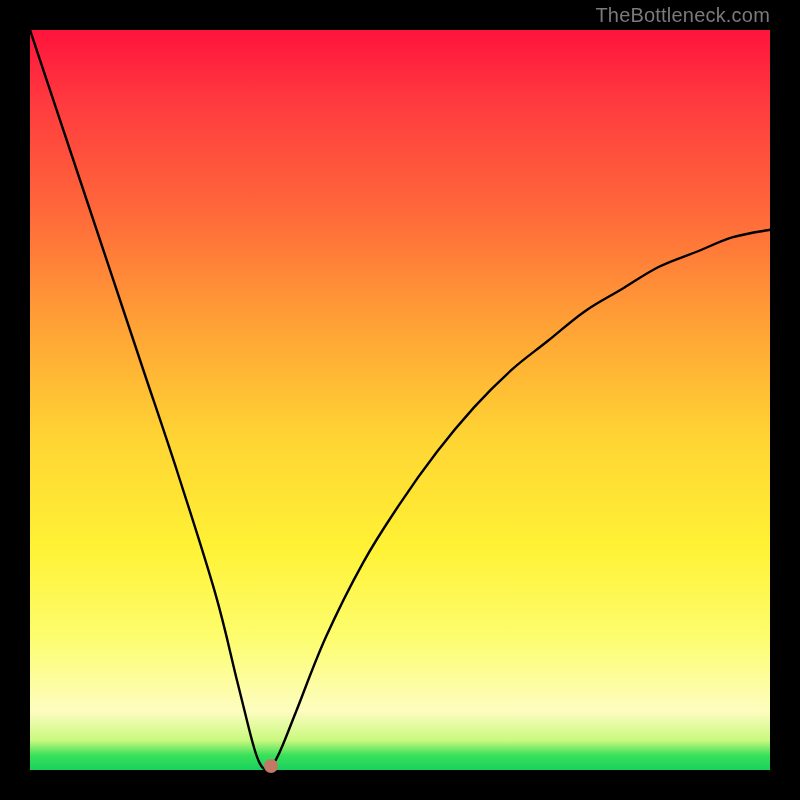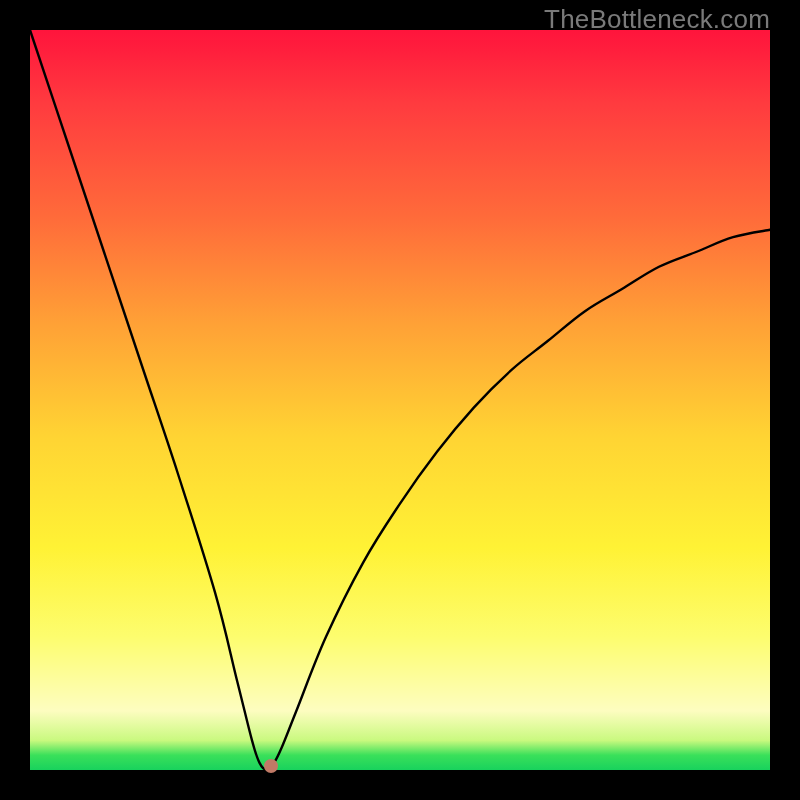--- a/index.html
+++ b/index.html
@@ -37,21 +37,21 @@
       #c9f97f 96%,
       #3ae05a 98%,
       #18d25d 100%
     );
   }
   .watermark {
     position: absolute;
     top: 4px;
     right: 30px;
     color: #7a7a7a;
-    font-size: 26px;
+    font-size: 20px;
     font-weight: 500;
     letter-spacing: 0.2px;
     user-select: none;
   }
   svg.curve {
     position: absolute;
     left: 0;
     top: 0;
     width: 740px;
     height: 740px;

